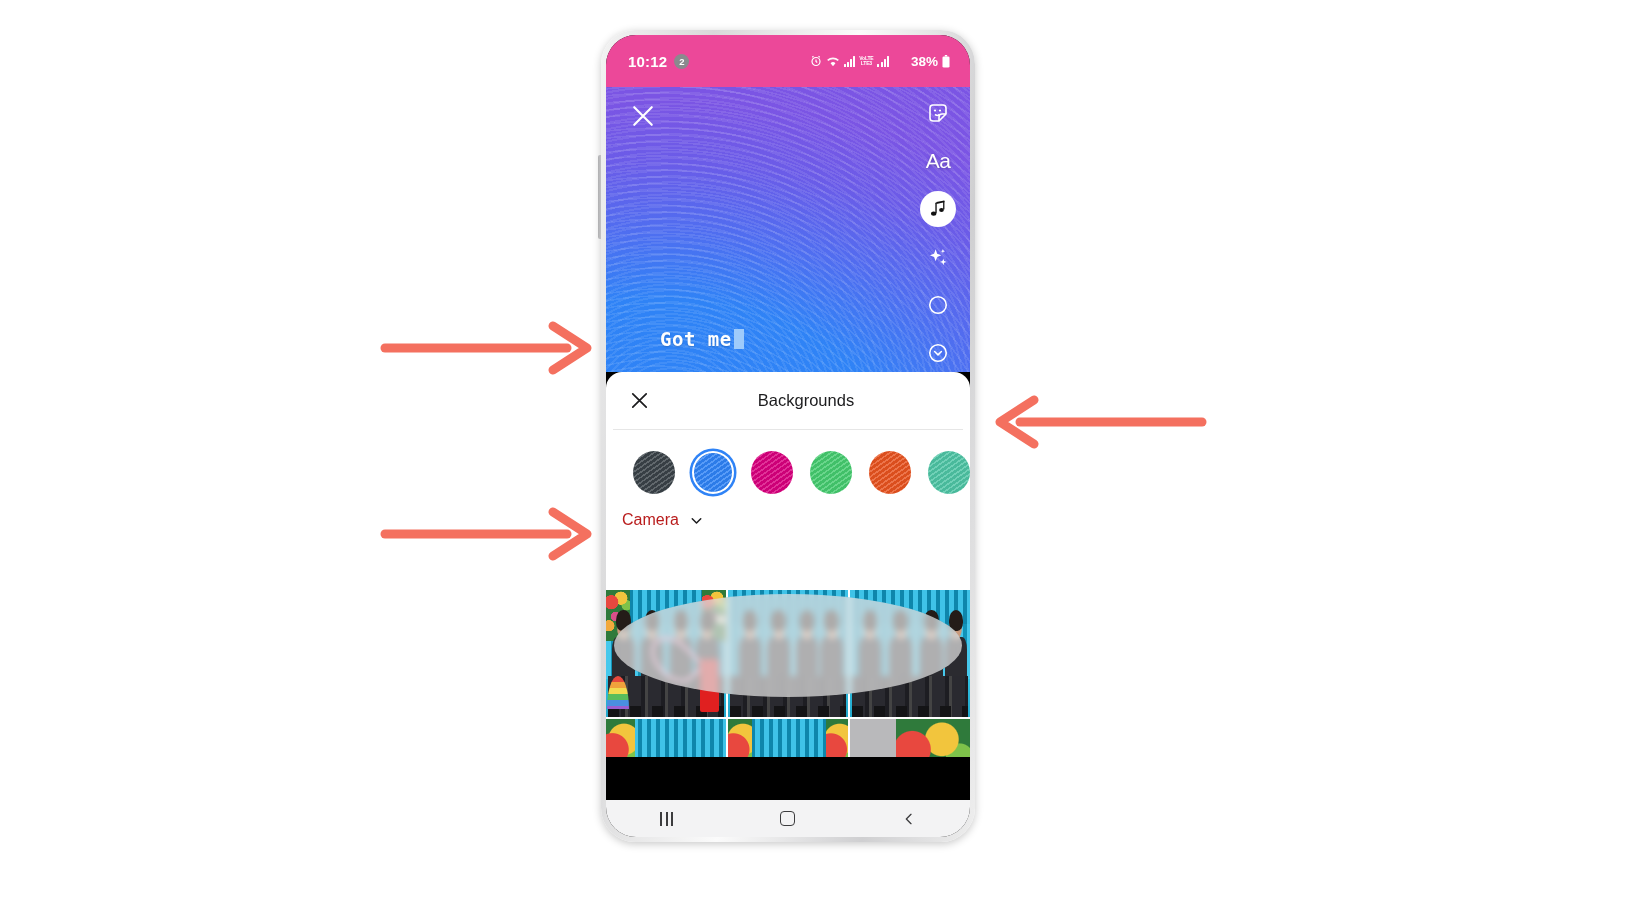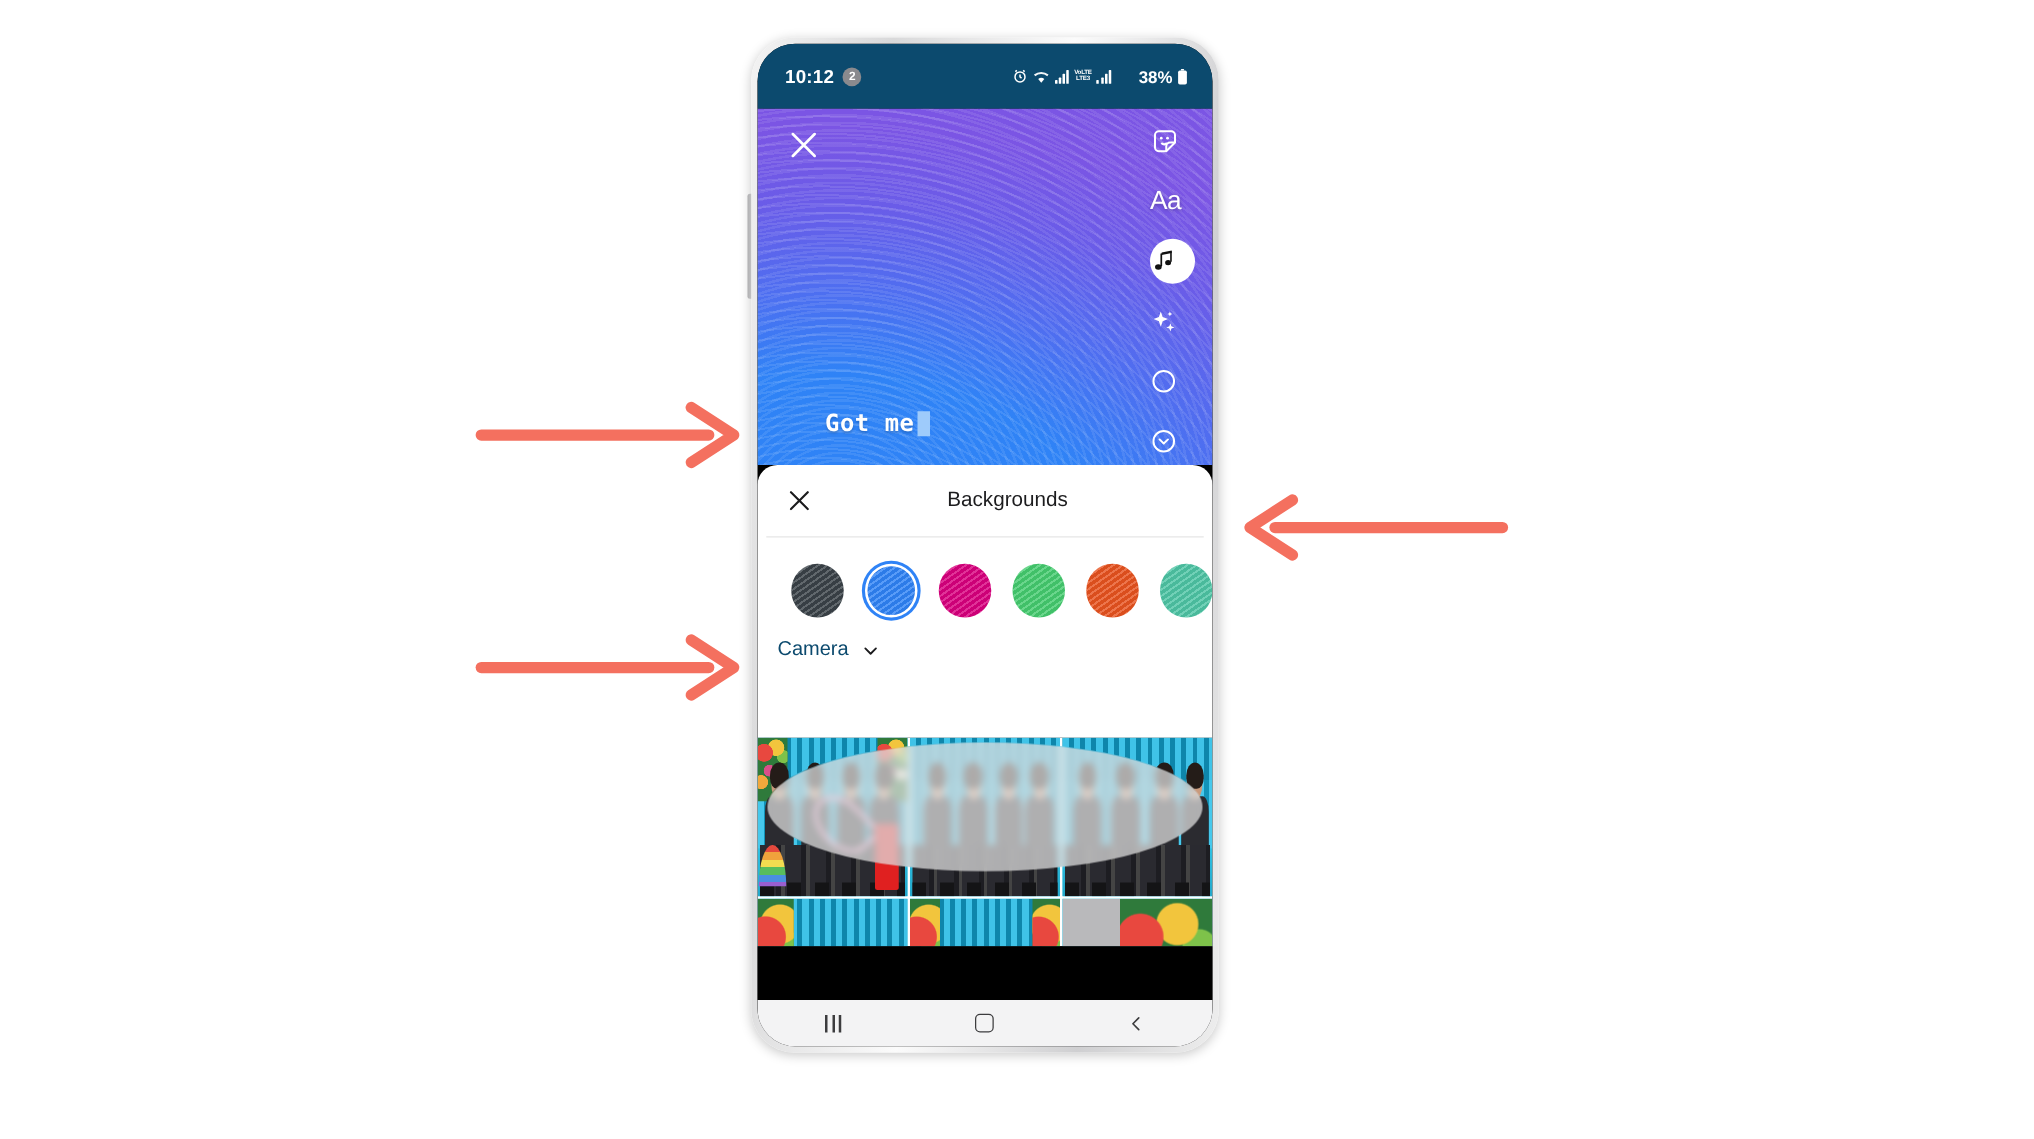--- a/index.html
+++ b/index.html
@@ -30,21 +30,21 @@
   }
   .side-btn {
     position:absolute; left: 598px; top: 155px; width: 4px; height: 84px;
     background: linear-gradient(90deg,#b9b9bb,#e6e6e8);
     border-radius: 2px 0 0 2px;
   }
 
   
   .statusbar {
     position:absolute; left:0; top:0; width:100%; height:52px;
-    background:#0c4a6e; color:#fff;
+    background:#ec4899; color:#fff;
     display:flex; align-items:center; justify-content:space-between;
     padding: 0 20px 0 22px;
   }
   .sb-left { display:flex; align-items:center; gap:7px; }
   .sb-time { font-size:15px; font-weight:600; letter-spacing:.2px; }
   .sb-badge {
     width:15px; height:15px; border-radius:50%;
     background:#8a8a8e; color:#fff; font-size:9.5px; font-weight:700;
     display:flex; align-items:center; justify-content:center;
   }
@@ -76,21 +76,21 @@
       rgba(0,0,0,0) 1.6px, rgba(0,0,0,0) 7px);
     pointer-events:none;
   }
   .story-close {
     position:absolute; left:22px; top:14px; width:30px; height:30px; z-index:4;
   }
   .story-close svg{width:100%;height:100%;}
 
   .tools { position:absolute; right:14px; top:8px; z-index:4;
            display:flex; flex-direction:column; align-items:center; gap:12px; }
-  .tool { width:36px; height:36px; display:flex; align-items:center; justify-content:flex-start; }
+  .tool { width:36px; height:36px; display:flex; align-items:center; justify-content:center; }
   .tool svg { display:block; }
   .tool-aa { color:#fff; font-size:21px; font-weight:500; letter-spacing:-.5px;
              text-shadow:0 1px 3px rgba(0,0,0,.28); }
   .tool.active { background:#fff; border-radius:50%; }
 
   .story-text {
     position:absolute; left:54px; bottom:22px; z-index:5;
     display:flex; align-items:center;
     font-family:"DejaVu Sans Mono","Liberation Mono",monospace;
     font-size:19px; font-weight:700; color:#fff; letter-spacing:.5px;
@@ -109,21 +109,21 @@
   .sheet-close svg{width:100%;height:100%;}
   .sheet-div { height:1px; background:#e6e6e6; margin:0 7px; }
 
   .swatches { display:flex; align-items:center; gap:17px; padding:21px 0 0 27px; }
   .sw { width:43px; height:43px; border-radius:50%; position:relative; }
   .sw .tex { position:absolute; inset:0; border-radius:50%;
     background: repeating-linear-gradient(145deg, rgba(255,255,255,.20) 0 1.6px, rgba(0,0,0,.06) 1.6px 4.2px); }
   .sw.sel { box-shadow:0 0 0 2.5px #2f83f6; border:2.5px solid #fff; }
 
   .cam-row { display:flex; align-items:center; gap:9px; padding:17px 0 0 16px; }
-  .cam-label { font-size:16px; color:#0c4a6e; }
+  .cam-label { font-size:16px; color:#b91c1c; }
   .cam-chev svg{display:block;}
 
   
   .gallery {
     position:absolute; left:0; top:555px; width:100%; height:167px;
     display:grid; grid-template-columns:repeat(3,1fr); grid-auto-rows:127px;
     gap:2px; background:#fff; overflow:hidden; z-index:5;
   }
   .cell { position:relative; overflow:hidden; background:#19b6d9; }
   .photo { position:absolute; inset:0; }

